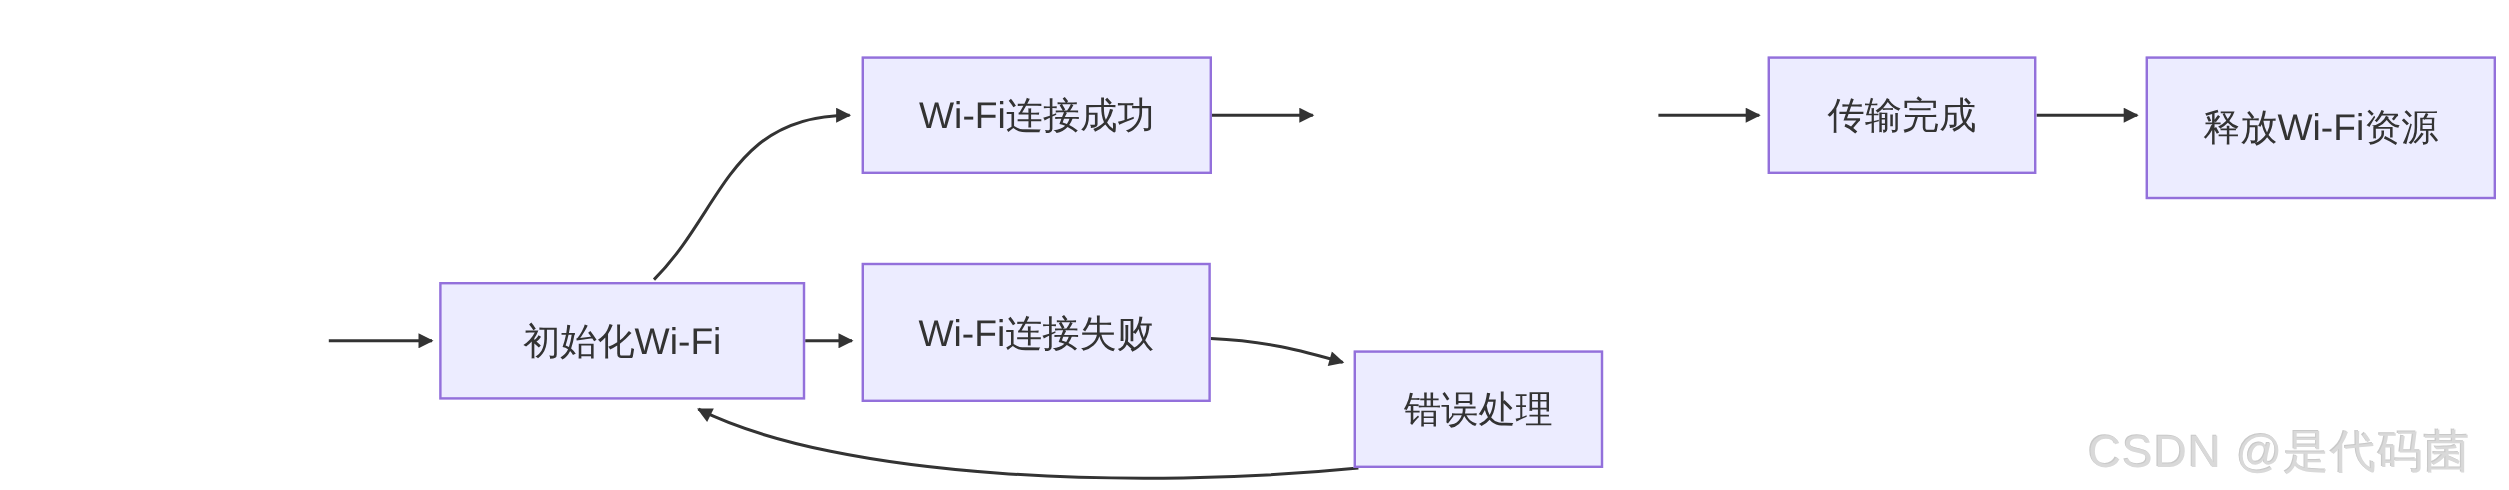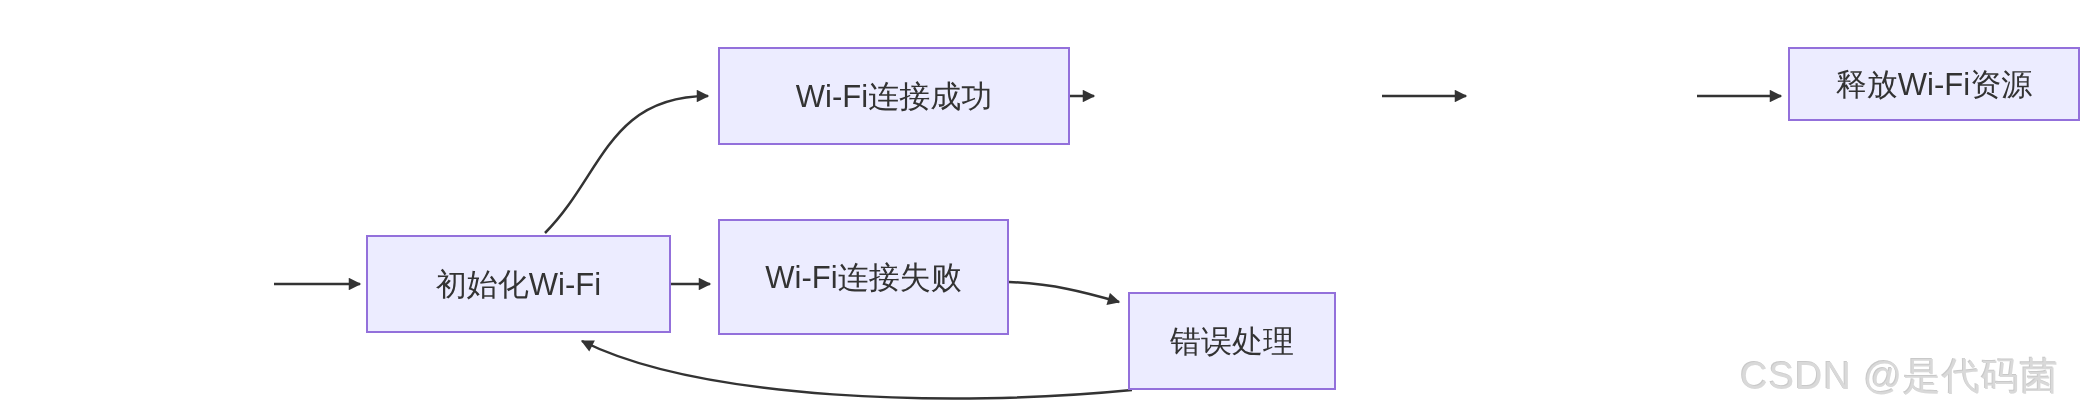--- a/index.html
+++ b/index.html
@@ -27,24 +27,24 @@
     border: 2px solid var(--node-stroke, #9370DB);
     color: var(--text-color, #333333);
     font-size: 31px;
     line-height: 1;
     white-space: nowrap;
     text-align: center;
   }
   
   .n-bluetooth { left: 23px;   top: 235px; width: 251px; height: 98px; }
   .n-init      { left: 366px;  top: 235px; width: 305px; height: 98px; }
-  .n-success   { left: 718px;  top: 47px;  width: 352px; height: 98px; }
+  .n-success   { left: 718px;  top: 47px;  width: 292px; height: 98px; }
   .n-transfer  { left: 1100px; top: 47px;  width: 282px; height: 98px; }
   .n-complete  { left: 1473px; top: 47px;  width: 224px; height: 98px; }
-  .n-release   { left: 1788px; top: 47px;  width: 292px; height: 74px; }
+  .n-release   { left: 1788px; top: 47px;  width: 292px; height: 119px; }
   .n-fail      { left: 718px;  top: 219px; width: 291px; height: 116px; }
   .n-error     { left: 1128px; top: 292px; width: 208px; height: 98px; }
   .watermark {
     position: absolute;
     right: 32px;
     bottom: 6px;
     font-size: 38px;
     letter-spacing: 1px;
     color: var(--wm-color, #d9d9d9);
     text-shadow: -1px -1px 0 #c9c9c9, 1px 1px 0 #ffffff;
@@ -71,20 +71,23 @@
     <path class="edge" d="M 1009 282 C 1054 284 1084 292 1119 302" marker-end="url(#arrow)"></path>
     <path class="edge" d="M 1132 390 C 950 408 700 400 582 341" marker-end="url(#arrow)"></path>
   </svg>
 
   <div class="node n-init">
     <span>初始化Wi-Fi</span>
   </div>
   <div class="node n-success">
     <span>Wi-Fi连接成功</span>
   </div>
+  <div class="node n-complete">
+    <span>传输完成</span>
+  </div>
   <div class="node n-release">
     <span>释放Wi-Fi资源</span>
   </div>
   <div class="node n-fail">
     <span>Wi-Fi连接失败</span>
   </div>
   <div class="node n-error">
     <span>错误处理</span>
   </div>
 

